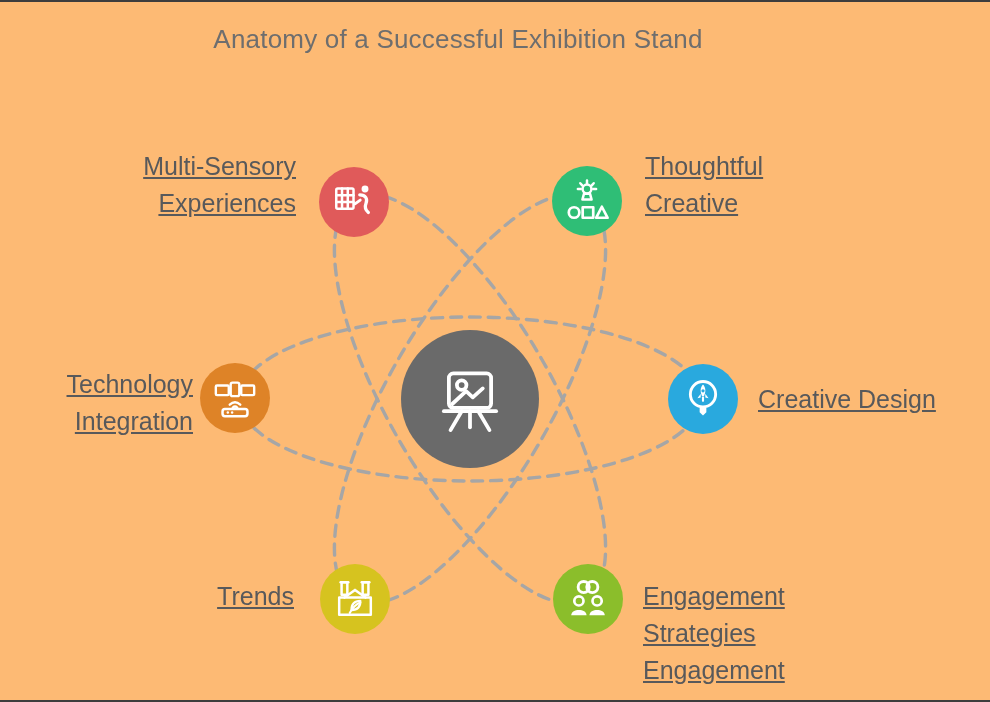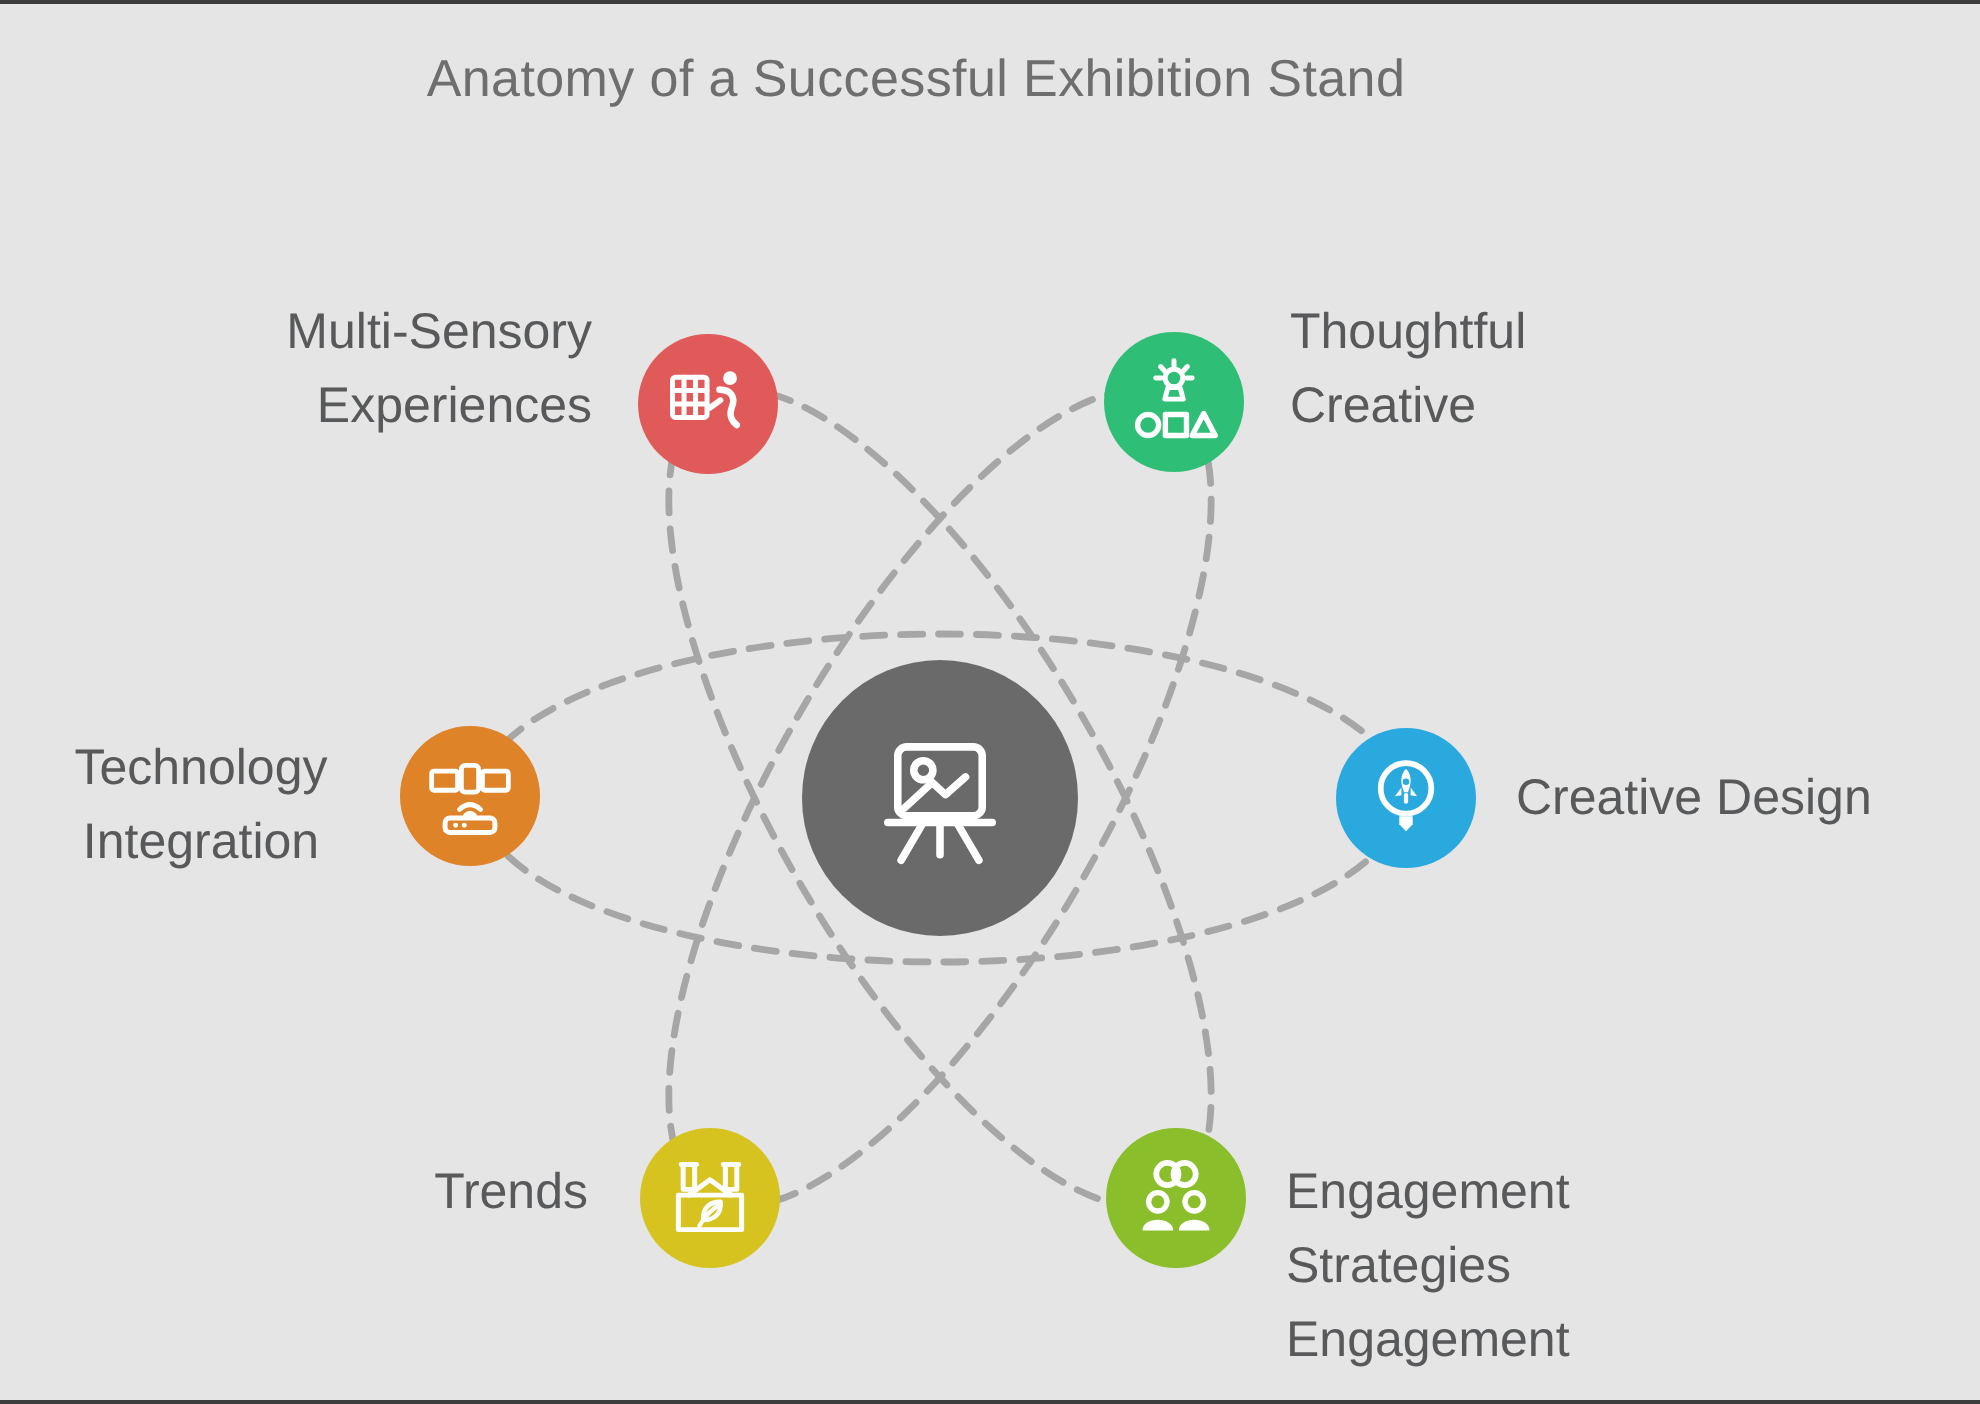--- a/index.html
+++ b/index.html
@@ -1,39 +1,39 @@
 <!DOCTYPE html>
 <html><head>
 <meta charset="utf-8">
 <style>
   html,body{margin:0;padding:0;background:#fff;}
   .stage{
-    position:relative;width:990px;height:702px;background:#e5e5e5;
+    position:relative;width:990px;height:702px;background:#fdba74;
     font-family:"Liberation Sans",sans-serif;overflow:hidden;box-sizing:border-box;
     border-top:2px solid #3d3d3d;border-bottom:2px solid #3d3d3d;
   }
   .title{
     position:absolute;top:22px;left:0;width:916px;text-align:center;
     font-size:26px;color:#6e6e6e;letter-spacing:.2px;
   }
   .orbits{position:absolute;left:0;top:0;}
   .node-circle{
     position:absolute;width:70px;height:70px;border-radius:50%;
     display:flex;align-items:center;justify-content:center;
   }
   .center-circle{
     position:absolute;left:401px;top:328px;width:138px;height:138px;border-radius:50%;
     background:#6a6a6a;display:flex;align-items:center;justify-content:center;
   }
   .label{
     position:absolute;font-size:25px;line-height:37px;color:#58595b;
   }
-  .label span{display:block;}
+  .label span{display:block;text-decoration:underline;}
   .lbl-right{text-align:right;}
-  .lbl-center{text-align:center;}
+  .lbl-center{text-align:right;}
   
   .pos-multi{left:319px;top:165px;}
   .pos-thoughtful{left:552px;top:164px;}
   .pos-technology{left:200px;top:361px;}
   .pos-creative{left:668px;top:362px;}
   .pos-sustainability{left:320px;top:562px;}
   .pos-effective{left:553px;top:562px;}
   
   .lab-multi{right:694px;top:146px;}
   .lab-thoughtful{left:645px;top:146px;}

